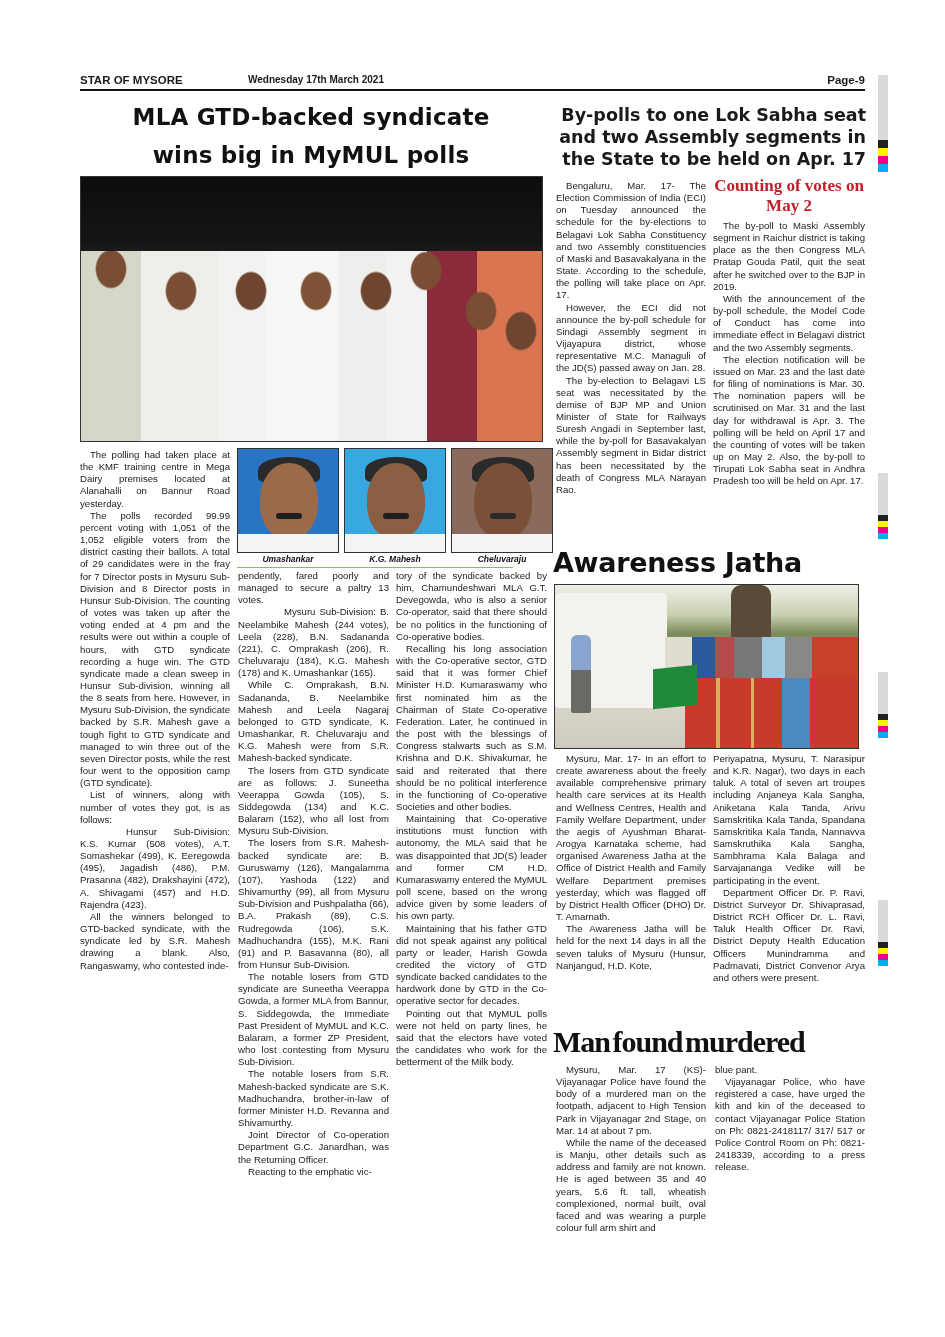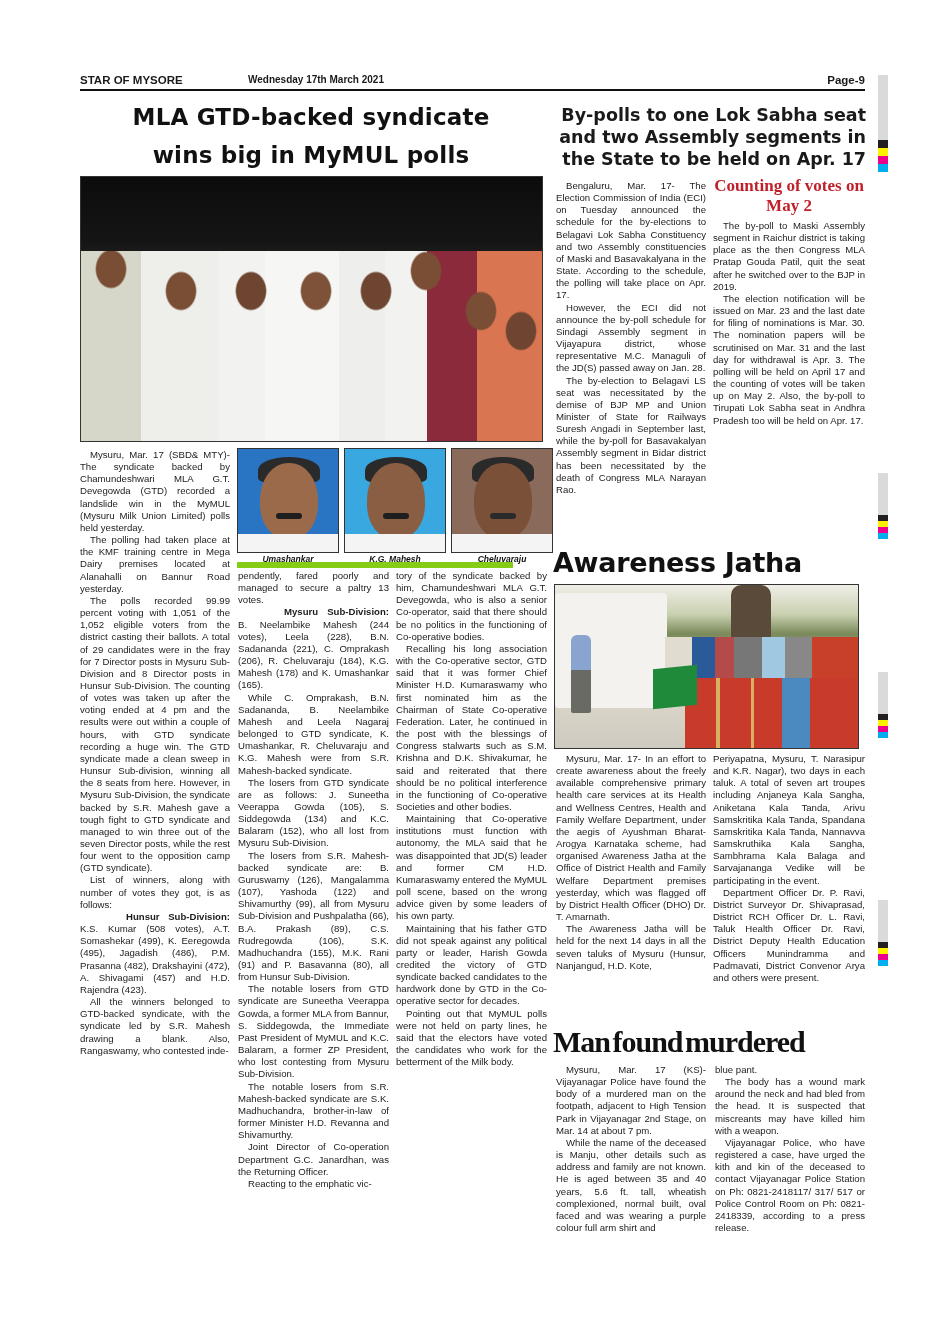--- a/index.html
+++ b/index.html
@@ -23,23 +23,23 @@
       radial-gradient(ellipse 16px 20px at 170px 40px, #6d4530 90%, transparent 100%),
       radial-gradient(ellipse 16px 20px at 235px 40px, #7e5238 90%, transparent 100%),
       radial-gradient(ellipse 16px 20px at 295px 40px, #6d4530 90%, transparent 100%),
       radial-gradient(ellipse 16px 20px at 345px 20px, #7a4e35 90%, transparent 100%),
       radial-gradient(ellipse 16px 20px at 400px 60px, #7a4e35 90%, transparent 100%),
       radial-gradient(ellipse 16px 20px at 440px 80px, #6d4530 90%, transparent 100%),
       linear-gradient(90deg, #d6d7c9 0 13%, #eeeeea 13% 30%, #f2f2f0 30% 40%, #f6f6f4 40% 56%, #eeeeec 56% 66%, #f2f2f0 66% 75%, #8a2a3a 75% 86%, #d97550 86% 100%); }
 
   .col { position: absolute; font-size: 9.6px; line-height: 12.15px; text-align: justify; color: #1c1c1c; }
   .col p { text-indent: 10px; }
-  .col b { font-weight: bold; padding-left: 36px; }
-
-  .portraits { position: absolute; left: 237px; top: 446px; width: 276px; height: 122px; border-bottom: 6px solid #84cc16; padding-left: 32px; }
+  .col b { font-weight: normal; padding-left: 36px; }
+
+  .portraits { position: absolute; left: 237px; top: 446px; width: 276px; height: 122px; border-bottom: 1px solid #84cc16; padding-left: 32px; }
   .portrait { position: absolute; top: 2px; width: 102px; height: 105px; border: 1px solid #333; overflow: hidden; }
   .portrait .face { position: absolute; left: 22px; top: 14px; width: 58px; height: 76px; border-radius: 48% 48% 45% 45%; background: #9a6a4a; }
   .portrait .hair { position: absolute; left: 20px; top: 8px; width: 62px; height: 26px; border-radius: 50% 50% 20% 20%; background: #2a2a2a; }
   .portrait .shirt { position: absolute; left: 0; right: 0; bottom: 0; height: 18px; background: #f4f4f4; }
   .portrait .mustache { position: absolute; left: 38px; top: 64px; width: 26px; height: 6px; border-radius: 3px; background: #1e1e1e; }
   .caption { position: absolute; top: 108px; width: 102px; text-align: center; font-size: 8.5px; font-weight: bold; font-style: italic; color: #111; }
 
   .h-right { position: absolute; left: 552px; top: 104px; width: 314px; text-align: right; font-family: "DejaVu Sans", sans-serif;
              font-size: 17.5px; line-height: 22px; font-weight: 600; color: #1a1a1a; }
   .subhead-red { position: absolute; left: 712px; top: 176px; width: 154px; text-align: center; font-family: "Liberation Serif", serif;
@@ -76,21 +76,20 @@
 
 <div class="h-main">
   <div>MLA GTD-backed syndicate</div>
   <div>wins big in MyMUL polls</div>
 </div>
 <div class="photo-main">
     <div class="crowd"></div>
   </div>
 
 <div class="col" style="left:80px; top:449px; width:150px;">
-  <p>Mysuru, Mar. 17 (SBD&amp; MTY)- The syndicate backed by Chamundeshwari MLA G.T. Devegowda (GTD) recorded a landslide win in the MyMUL (Mysuru Milk Union Limited) polls held yesterday.</p>
   <p>The polling had taken place at the KMF training centre in Mega Dairy premises located at Alanahalli on Bannur Road yesterday.</p>
   <p>The polls recorded 99.99 percent voting with 1,051 of the 1,052 eligible voters from the district casting their ballots. A total of 29 candidates were in the fray for 7 Director posts in Mysuru Sub-Division and 8 Director posts in Hunsur Sub-Division. The counting of votes was taken up after the voting ended at 4 pm and the results were out within a couple of hours, with GTD syndicate recording a huge win. The GTD syndicate made a clean sweep in Hunsur Sub-division, winning all the 8 seats from here. However, in Mysuru Sub-Division, the syndicate backed by S.R. Mahesh gave a tough fight to GTD syndicate and managed to win three out of the seven Director posts, while the rest four went to the opposition camp (GTD syndicate).</p>
   <p>List of winners, along with number of votes they got, is as follows:</p>
   <p><b>Hunsur Sub-Division:</b><span> K.S. Kumar (508 votes), A.T. Somashekar (499), K. Eeregowda (495), Jagadish (486), P.M. Prasanna (482), Drakshayini (472), A. Shivagami (457) and H.D. Rajendra (423).</span></p>
   <p>All the winners belonged to GTD-backed syndicate, with the syndicate led by S.R. Mahesh drawing a blank. Also, Rangaswamy, who contested inde-</p>
 </div>
 
 <div class="portraits">
   <div class="portrait" style="left:0; background:#2a74c4;">
     <div class="hair"></div>
@@ -137,20 +136,21 @@
 
 <div class="h-right">By-polls to one Lok Sabha seat and two Assembly segments in the State to be held on Apr. 17</div>
 <div class="col" style="left:556px; top:180px; width:150px;">
   <p>Bengaluru, Mar. 17- The Election Commission of India (ECI) on Tuesday announced the schedule for the by-elections to Belagavi Lok Sabha Constituency and two Assembly constituencies of Maski and Basavakalyana in the State. According to the schedule, the polling will take place on Apr. 17.</p>
   <p>However, the ECI did not announce the by-poll schedule for Sindagi Assembly segment in Vijayapura district, whose representative M.C. Managuli of the JD(S) passed away on Jan. 28.</p>
   <p>The by-election to Belagavi LS seat was necessitated by the demise of BJP MP and Union Minister of State for Railways Suresh Angadi in September last, while the by-poll for Basavakalyan Assembly segment in Bidar district has been necessitated by the death of Congress MLA Narayan Rao.</p>
 </div>
 <div class="subhead-red">Counting of votes on May 2</div>
 <div class="col" style="left:713px; top:220px; width:152px;">
   <p>The by-poll to Maski Assembly segment in Raichur district is taking place as the then Congress MLA Pratap Gouda Patil, quit the seat after he switched over to the BJP in 2019.</p>
+  <p>With the announcement of the by-poll schedule, the Model Code of Conduct has come into immediate effect in Belagavi district and the two Assembly segments.</p>
   <p>The election notification will be issued on Mar. 23 and the last date for filing of nominations is Mar. 30. The nomination papers will be scrutinised on Mar. 31 and the last day for withdrawal is Apr. 3. The polling will be held on April 17 and the counting of votes will be taken up on May 2. Also, the by-poll to Tirupati Lok Sabha seat in Andhra Pradesh too will be held on Apr. 17.</p>
 </div>
 
 <div class="h-jatha">Awareness Jatha held</div>
 <div class="photo-jatha">
   <div class="van"></div>
   <div class="tree"></div>
   <div class="standers"></div>
   <div class="people"></div>
   <div class="flag"></div>
@@ -165,21 +165,20 @@
   <p>Department Officer Dr. P. Ravi, District Surveyor Dr. Shivaprasad, District RCH Officer Dr. L. Ravi, Taluk Health Officer Dr. Ravi, District Deputy Health Education Officers Munindramma and Padmavati, District Convenor Arya and others were present.</p>
 </div>
 
 <div class="h-murder">Man found murdered</div>
 <div class="col" style="left:556px; top:1064px; width:150px;">
   <p>Mysuru, Mar. 17 (KS)- Vijayanagar Police have found the body of a murdered man on the footpath, adjacent to High Tension Park in Vijayanagar 2nd Stage, on Mar. 14 at about 7 pm.</p>
   <p>While the name of the deceased is Manju, other details such as address and family are not known. He is aged between 35 and 40 years, 5.6 ft. tall, wheatish complexioned, normal built, oval faced and was wearing a purple colour full arm shirt and</p>
 </div>
 <div class="col" style="left:715px; top:1064px; width:150px;">
   <p style="text-indent:0">blue pant.</p>
-  <p>The body has a wound mark around the neck and had bled from the head. It is suspected that miscreants may have killed him with a weapon.</p>
   <p>Vijayanagar Police, who have registered a case, have urged the kith and kin of the deceased to contact Vijayanagar Police Station on Ph: 0821-2418117/ 317/ 517 or Police Control Room on Ph: 0821-2418339, according to a press release.</p>
 </div>
 
 <div class="regmark" style="top:75px;">
   <div class="bar" style="height:65px;"></div>
   <div class="sw" style="background:#231f20;"></div>
     <div class="sw" style="background:#fff200;"></div>
     <div class="sw" style="background:#ec008c;"></div>
     <div class="sw" style="background:#00aeef;"></div>
 </div>

